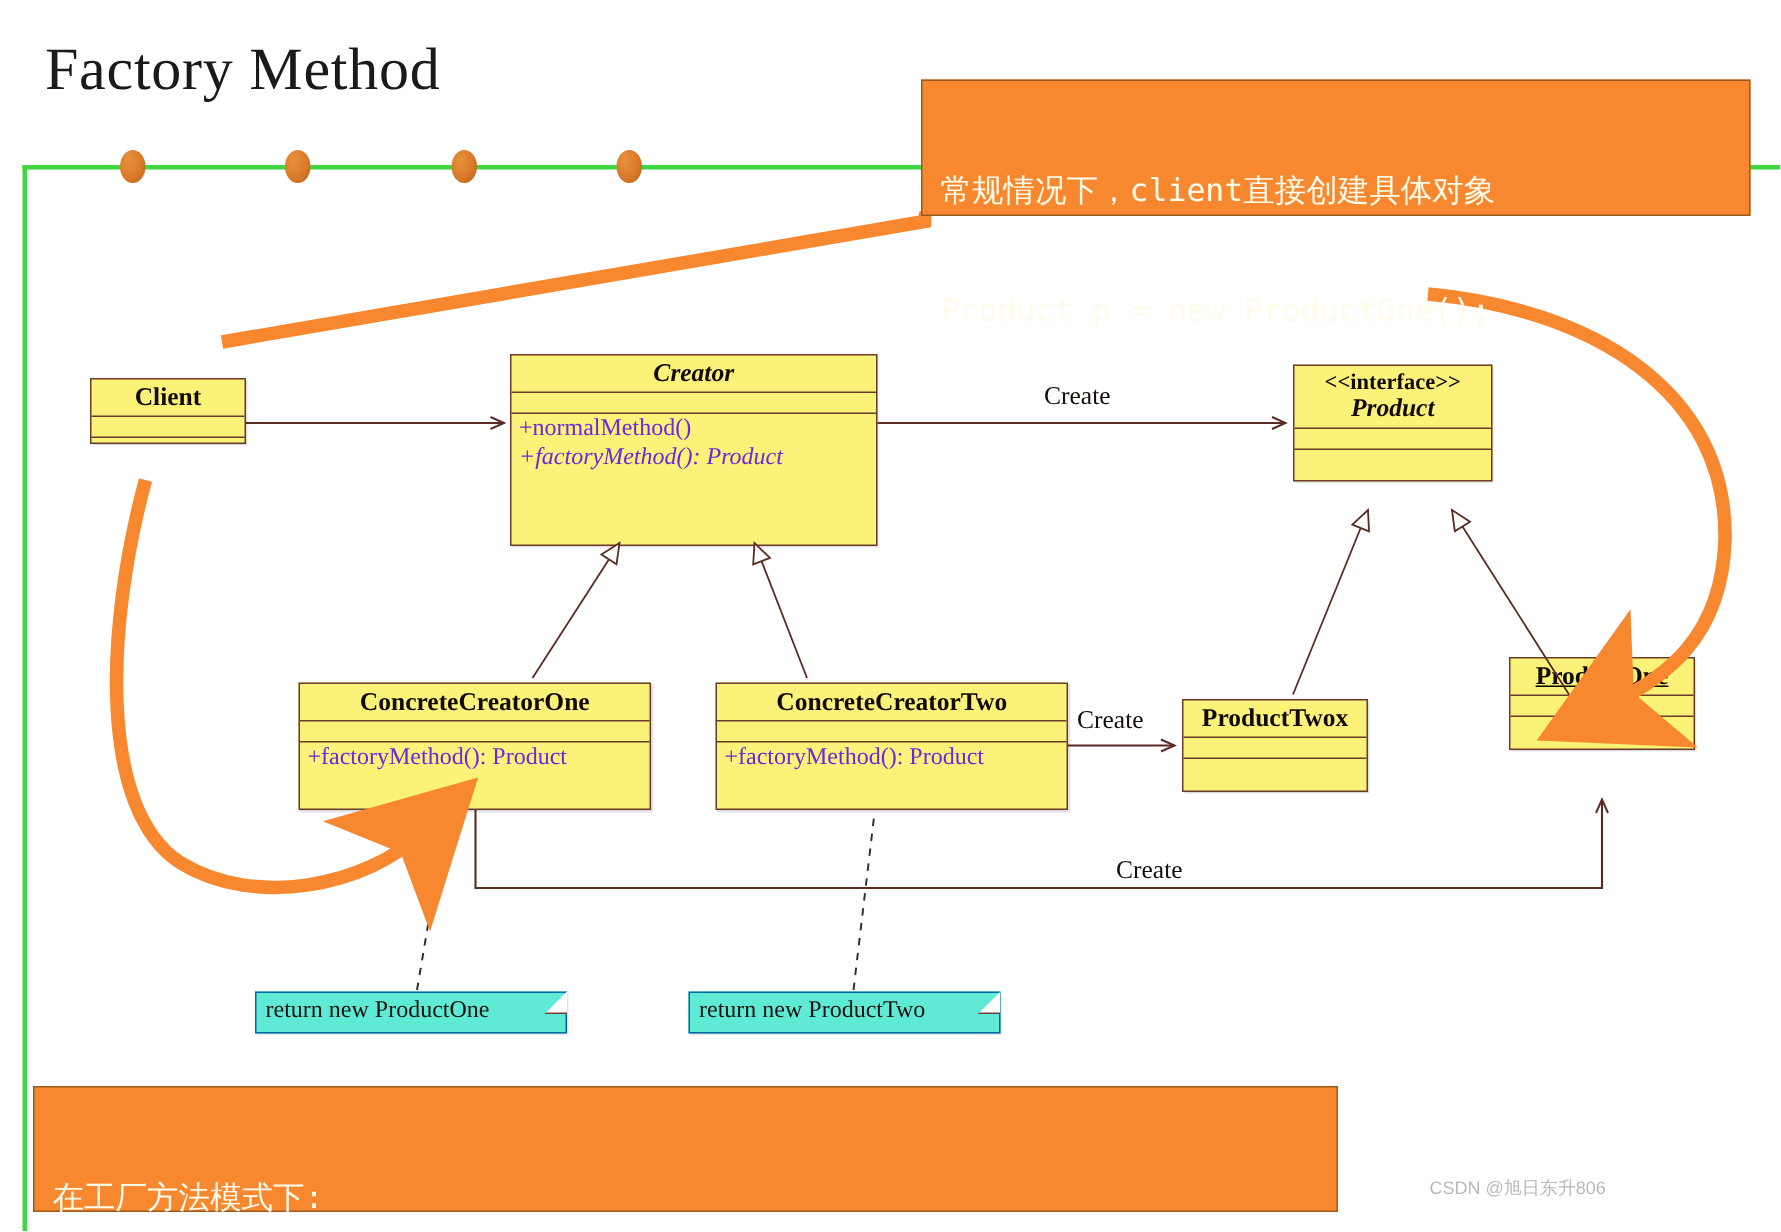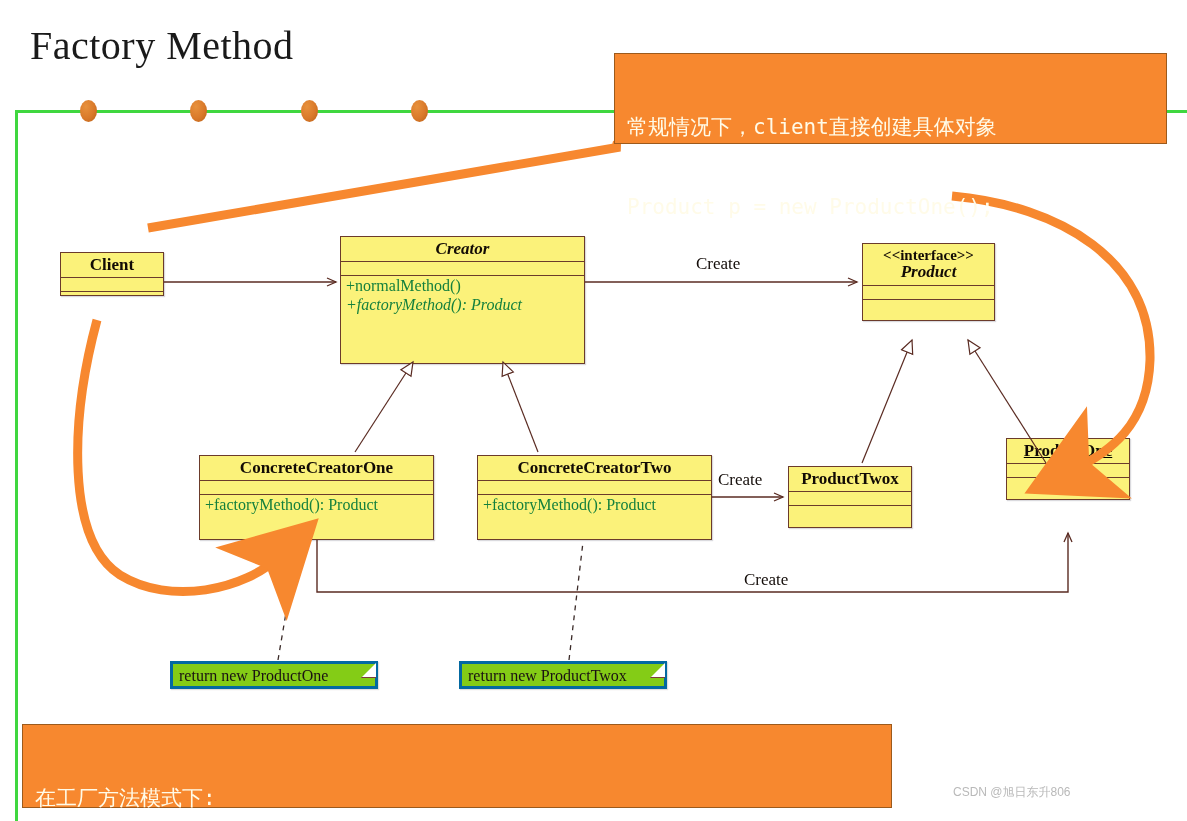--- a/index.html
+++ b/index.html
@@ -119,33 +119,33 @@
     font-style: normal;
     font-size: 15px;
   }
   .uml-sep {
     border-top: 1px solid #6b3b2b;
     height: 0;
   }
   .uml-compartment {
     font-family: "Liberation Serif", serif;
     font-size: 16px;
-    color: #15803d;
+    color: #6d28d9;
     padding: 1px 4px 2px 5px;
     line-height: 1.18;
     white-space: nowrap;
   }
   .uml-compartment.empty { height: 13px; padding: 0; }
   .op-italic { font-style: italic; }
 
   
   .uml-note {
     position: absolute;
-    background: #84cc16;
-    border: 3px solid #0369a1;
+    background: #5eead4;
+    border: 1px solid #0369a1;
     box-sizing: border-box;
     font-family: "Liberation Serif", serif;
     font-size: 16px;
     color: #1a1212;
     padding: 3px 16px 3px 6px;
     white-space: nowrap;
     box-shadow: 1px 1px 1px rgba(160,150,150,0.3);
   }
   .note-fold {
     position: absolute;
@@ -260,21 +260,21 @@
     <div class="uml-sep"></div>
     <div class="uml-compartment empty"></div>
   </div>
 
   <div class="uml-note" style="left:170px; top:661px; width:208px; height:28px;">
     <span>return new ProductOne</span>
     <span class="note-fold"></span>
   </div>
 
   <div class="uml-note" style="left:459px; top:661px; width:208px; height:28px;">
-    <span>return new ProductTwox</span>
+    <span>return new ProductTwo</span>
     <span class="note-fold"></span>
   </div>
 
   <div class="edge-label" style="left:696px; top:254px;">Create</div>
   <div class="edge-label" style="left:718px; top:470px;">Create</div>
   <div class="edge-label" style="left:744px; top:570px;">Create</div>
 
   <svg id="connectors" viewBox="0 0 1187 821">
     <defs>
       <marker id="open-arrow" markerWidth="12" markerHeight="12" refX="10" refY="5" orient="auto" markerUnits="userSpaceOnUse">

